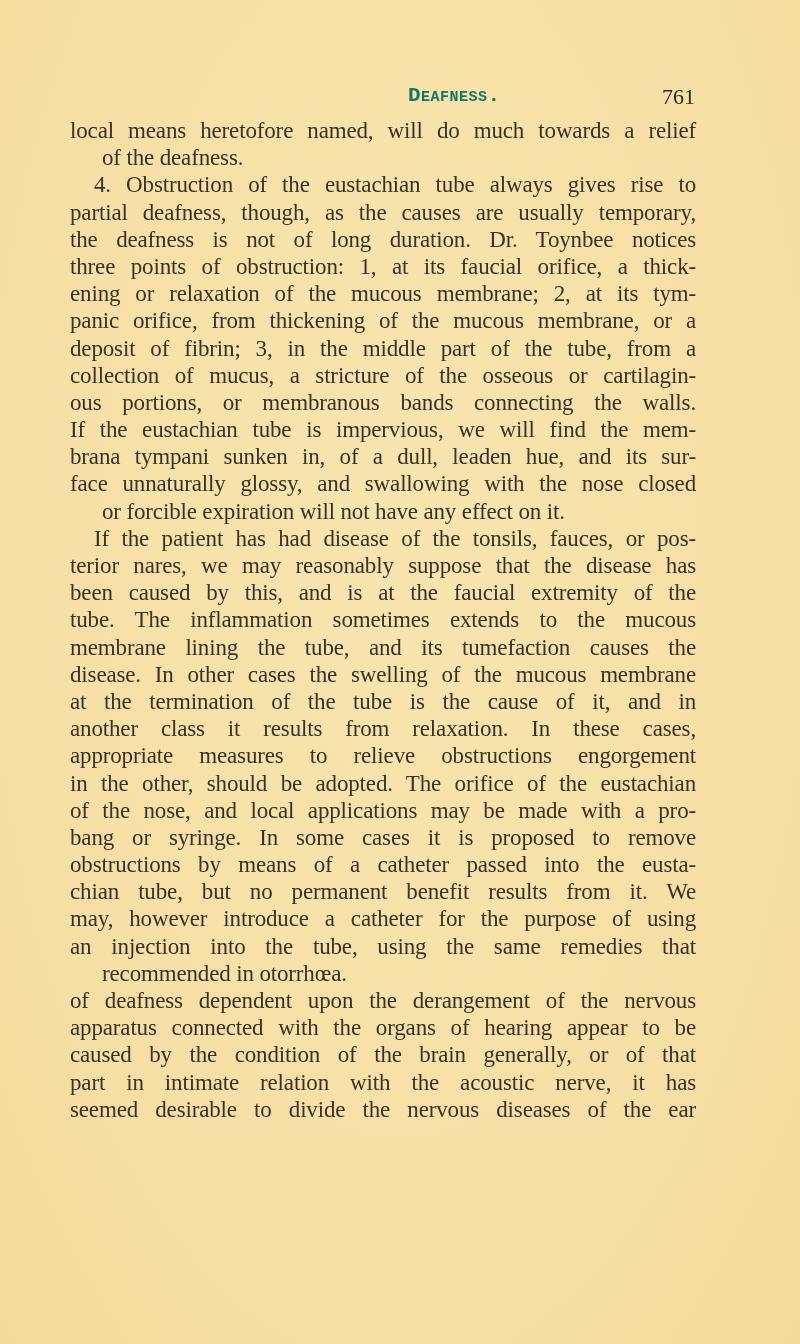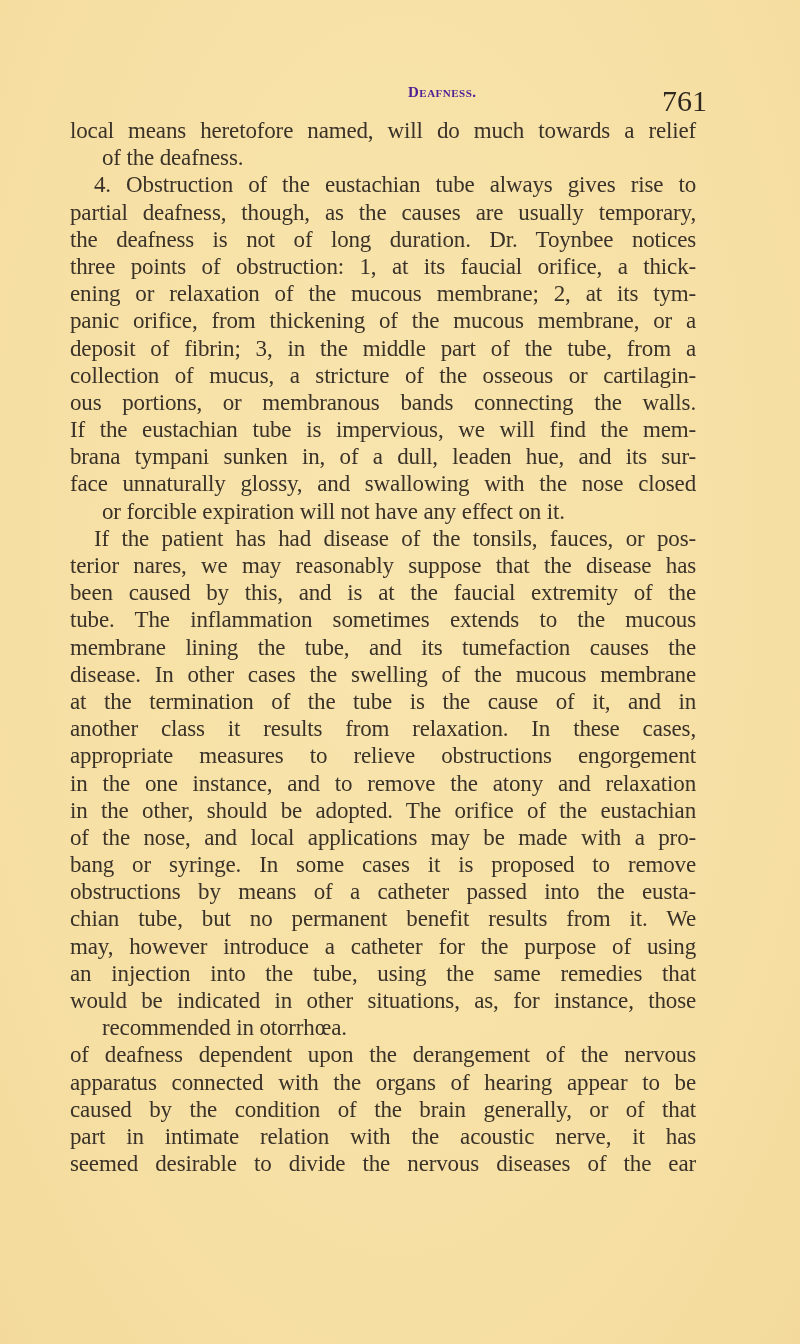--- a/index.html
+++ b/index.html
@@ -20,32 +20,32 @@
       position: absolute;
       top: 80px;
       left: 0;
       width: 800px;
       height: 30px;
     }
     .running-head {
       position: absolute;
       left: 408px;
       top: 4px;
-      font-family: Liberation Serif, serif;
+      font-family: Liberation Mono, monospace;
       font-weight: bold;
       font-variant: small-caps;
-      font-size: 15px;
+      font-size: 21px;
       letter-spacing: 0.5px;
-      color: #4c1d95;
+      color: #0f766e;
     }
     .page-number {
       position: absolute;
       left: 662px;
       top: 4px;
-      font-size: 30px;
+      font-size: 22px;
       color: #2e2820;
     }
     .body-text {
       position: absolute;
       top: 117px;
       left: 70px;
       width: 626px;
     }
     .line {
       display: block;
@@ -97,28 +97,26 @@
   <span class="line last">or forcible expiration will not have any effect on it.</span>
   <span class="line indent">If the patient has had disease of the tonsils, fauces, or pos-</span>
   <span class="line">terior nares, we may reasonably suppose that the disease has</span>
   <span class="line">been caused by this, and is at the faucial extremity of the</span>
   <span class="line">tube. The inflammation sometimes extends to the mucous</span>
   <span class="line">membrane lining the tube, and its tumefaction causes the</span>
   <span class="line">disease. In other cases the swelling of the mucous membrane</span>
   <span class="line">at the termination of the tube is the cause of it, and in</span>
   <span class="line">another class it results from relaxation. In these cases,</span>
   <span class="line">appropriate measures to relieve obstructions engorgement</span>
-  <span class="line">in the one instance, and to remove the atony and relaxation</span>
   <span class="line">in the other, should be adopted. The orifice of the eustachian</span>
   <span class="line">of the nose, and local applications may be made with a pro-</span>
   <span class="line">bang or syringe. In some cases it is proposed to remove</span>
   <span class="line">obstructions by means of a catheter passed into the eusta-</span>
   <span class="line">chian tube, but no permanent benefit results from it. We</span>
   <span class="line">may, however introduce a catheter for the purpose of using</span>
   <span class="line">an injection into the tube, using the same remedies that</span>
-  <span class="line">would be indicated in other situations, as, for instance, those</span>
   <span class="line last">recommended in otorrhœa.</span>
   <span class="line">of deafness dependent upon the derangement of the nervous</span>
   <span class="line">apparatus connected with the organs of hearing appear to be</span>
   <span class="line">caused by the condition of the brain generally, or of that</span>
   <span class="line">part in intimate relation with the acoustic nerve, it has</span>
   <span class="line">seemed desirable to divide the nervous diseases of the ear</span>
 </div>
 
 </body></html>

